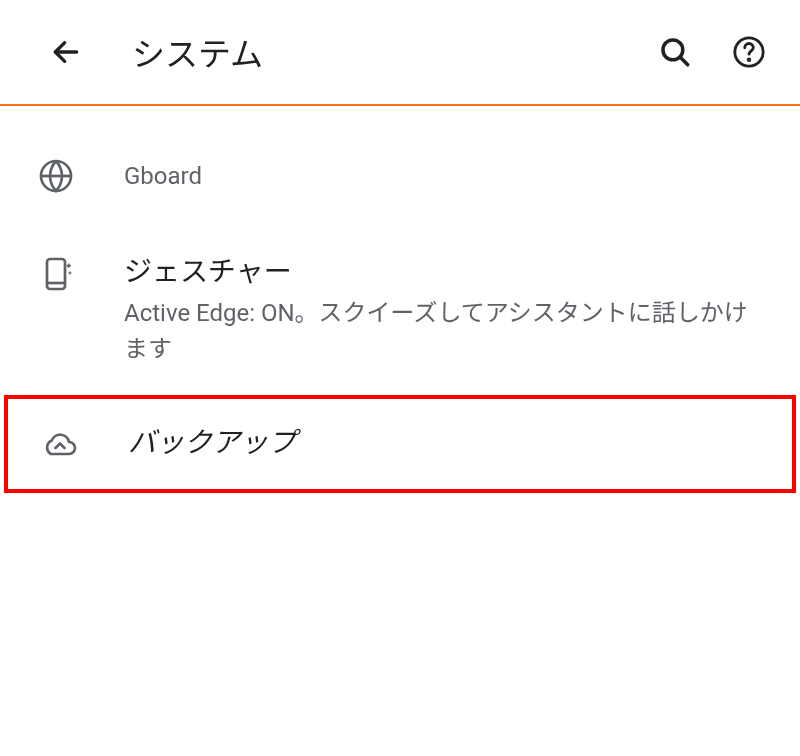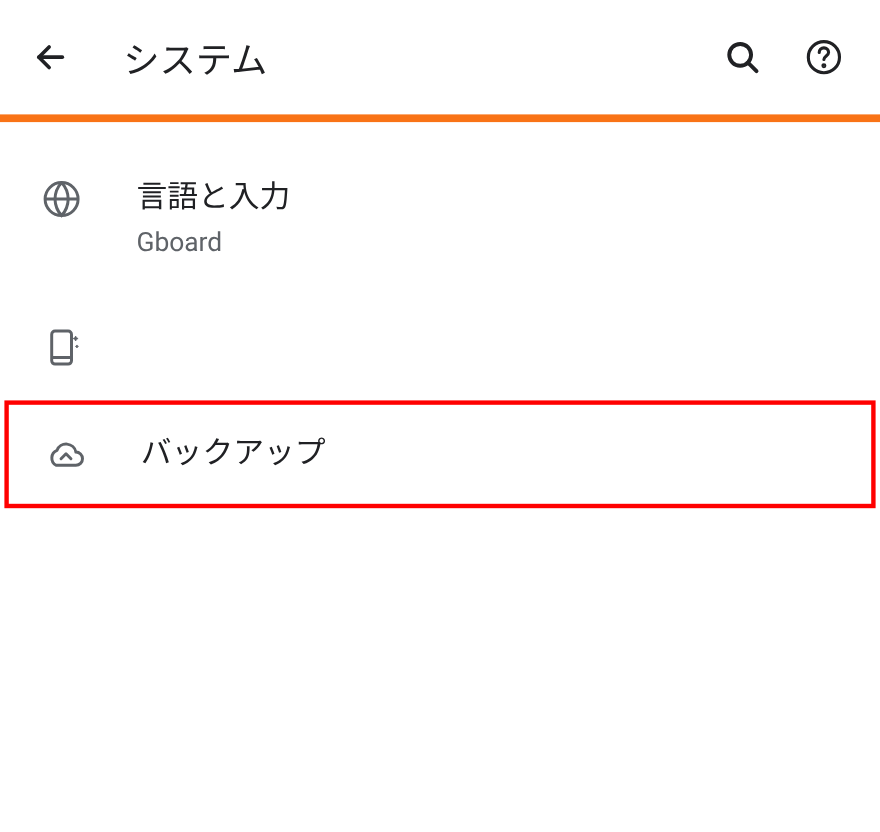--- a/index.html
+++ b/index.html
@@ -10,22 +10,22 @@
     body {
       font-family: -apple-system, BlinkMacSystemFont, "Segoe UI", Roboto, "Noto Sans JP", sans-serif;
       background: #ffffff;
       width: 800px;
       height: 756px;
       overflow: hidden;
     }
     .header {
       display: flex;
       align-items: center;
-      padding: 28px 32px 28px 28px;
-      border-bottom: 7px solid #f97316;
+      padding: 28px 32px 28px 48px;
+      border-bottom: 2px solid #f97316;
     }
     .back-icon {
       width: 36px;
       height: 36px;
       display: flex;
       align-items: center;
       justify-content: center;
       cursor: pointer;
     }
     .back-icon svg {
@@ -62,20 +62,21 @@
     .list-item {
       display: flex;
       align-items: flex-start;
       padding: 28px 32px 28px 36px;
       cursor: pointer;
     }
     .list-item.highlighted {
       border: 4px solid #ff0000;
       margin: 0 4px;
       padding: 24px 28px 24px 32px;
+      font-style: italic;
     }
     .item-icon {
       width: 40px;
       height: 40px;
       display: flex;
       align-items: center;
       justify-content: center;
       flex-shrink: 0;
       margin-top: 2px;
     }
@@ -133,33 +134,36 @@
 
   <div class="list-item">
     <div class="item-icon">
       <svg viewBox="0 0 24 24" fill="none" stroke="#5f6368" stroke-width="1.8">
         <circle cx="12" cy="12" r="10"></circle>
         <line x1="2" y1="12" x2="22" y2="12"></line>
         <path d="M12 2 a15.3 15.3 0 0 1 4 10 a15.3 15.3 0 0 1 -4 10 a15.3 15.3 0 0 1 -4 -10 a15.3 15.3 0 0 1 4 -10"></path>
       </svg>
     </div>
     <div class="item-content">
-      <div class="item-title">言語と入力</div>
       <div class="item-subtitle">Gboard</div>
     </div>
   </div>
 
   <div class="list-item">
     <div class="item-icon">
       <svg viewBox="0 0 24 24" fill="none" stroke="#5f6368" stroke-width="1.8" stroke-linejoin="round">
         <rect x="6" y="2" width="12" height="20" rx="2"></rect>
         <line x1="6" y1="18" x2="18" y2="18"></line>
         <path d="M20 6 l0.5 -1 l0.5 1 l1 0.5 l-1 0.5 l-0.5 1 l-0.5 -1 l-1 -0.5 z" fill="#5f6368" stroke-width="0.5"></path>
         <path d="M21 11 l0.3 -0.6 l0.3 0.6 l0.6 0.3 l-0.6 0.3 l-0.3 0.6 l-0.3 -0.6 l-0.6 -0.3 z" fill="#5f6368" stroke-width="0.5"></path>
       </svg>
+    </div>
+    <div class="item-content">
+      <div class="item-title">ジェスチャー</div>
+      <div class="item-subtitle">Active Edge: ON。スクイーズしてアシスタントに話しかけます</div>
     </div>
   </div>
 
 
   <div class="list-item highlighted">
     <div class="item-icon">
       <svg viewBox="0 0 24 24" fill="none" stroke="#5f6368" stroke-width="1.8" stroke-linecap="round" stroke-linejoin="round">
         <path d="M18 18 a4 4 0 0 0 0 -8 a6 6 0 0 0 -11.5 -1 A5 5 0 0 0 6 18 z"></path>
         <polyline points="9 14 12 11 15 14"></polyline>
       </svg>

